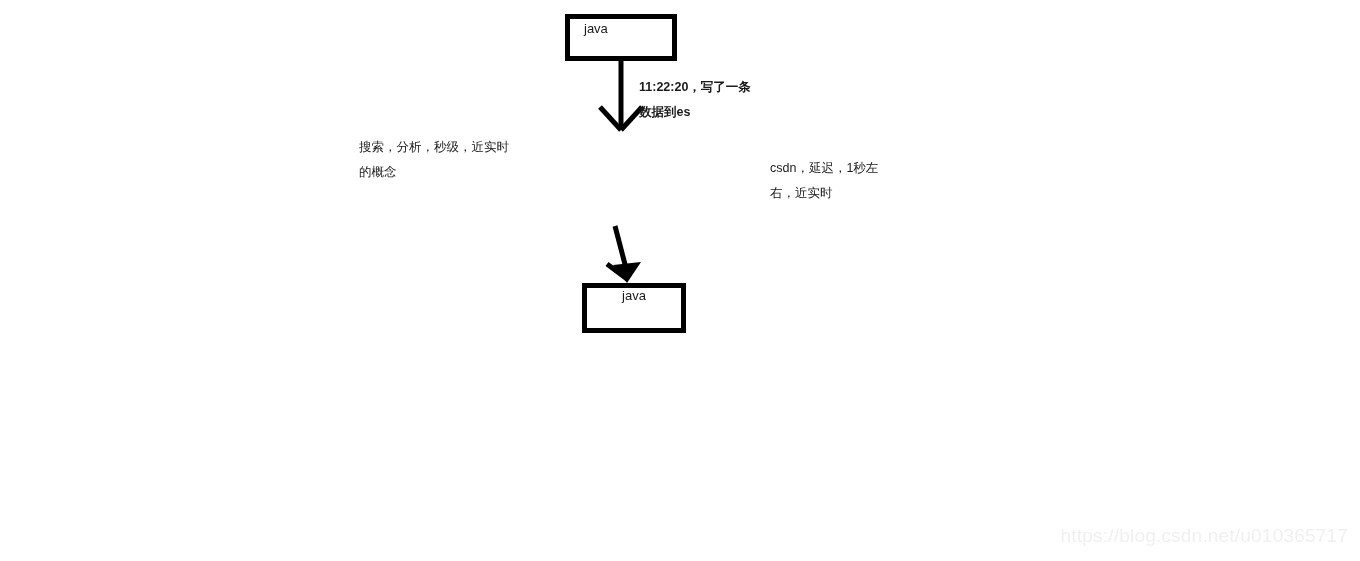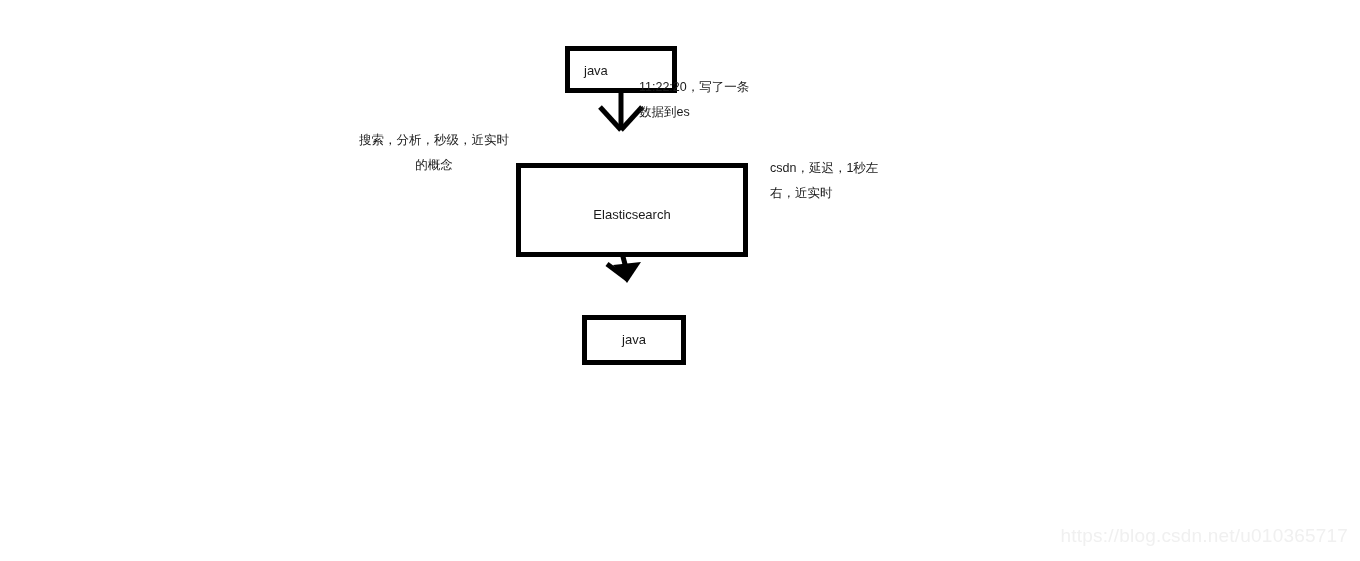--- a/index.html
+++ b/index.html
@@ -19,22 +19,20 @@
     overflow: hidden;
   }
 
   
   .node-box {
     position: absolute;
     background: #ffffff;
     border: 5px solid #000000;
     box-sizing: border-box;
     display: flex;
-    align-items: center;
-    margin-top: 32px;
   }
   .node-label {
     font-size: 13px;
     color: #1a1a1a;
     line-height: 1.2;
     white-space: nowrap;
   }
 
   #box-java-top {
     left: 565px;
@@ -78,23 +76,23 @@
   }
 
   
   .annotation {
     position: absolute;
     font-size: 12.5px;
     line-height: 25px;
     color: #1a1a1a;
     white-space: pre-line;
   }
-  #ann-write   { left: 639px; top: 75px;  width: 200px; }
+  #ann-write   { left: 639px; top: 75px;  width: 200px; font-weight: bold; }
   #ann-search  { left: 641px; top: 238px; width: 200px; }
-  #ann-left    { left: 359px; top: 128px; width: 150px; text-align: center; }
+  #ann-left    { left: 359px; top: 135px; width: 150px; }
   #ann-right   { left: 770px; top: 156px; width: 130px; }
 
   
   #watermark {
     position: absolute;
     right: 12px;
     bottom: 14px;
     font-size: 19px;
     color: #f0f0f0;
     letter-spacing: 0.2px;
@@ -119,23 +117,20 @@
       <line x1="615" y1="226" x2="627" y2="272" stroke="#000000" stroke-width="5" stroke-linecap="butt"></line>
       <polygon points="627,283 613,265 641,262" fill="#000000"></polygon>
       <line x1="607" y1="264" x2="627" y2="279" stroke="#000000" stroke-width="5" stroke-linecap="butt"></line>
     </g>
   </svg>
 
   <div class="node-box" id="box-java-top">
     <span class="node-label">java</span>
   </div>
 
-  <div class="node-box" id="box-elasticsearch">
-    <span class="node-label">Elasticsearch</span>
-  </div>
 
   <div class="node-box" id="box-java-bottom">
     <span class="node-label">java</span>
   </div>
 
   <div class="annotation" id="ann-write">11:22:20，写了一条
 数据到es</div>
 
 
   <div class="annotation" id="ann-left">搜索，分析，秒级，近实时

